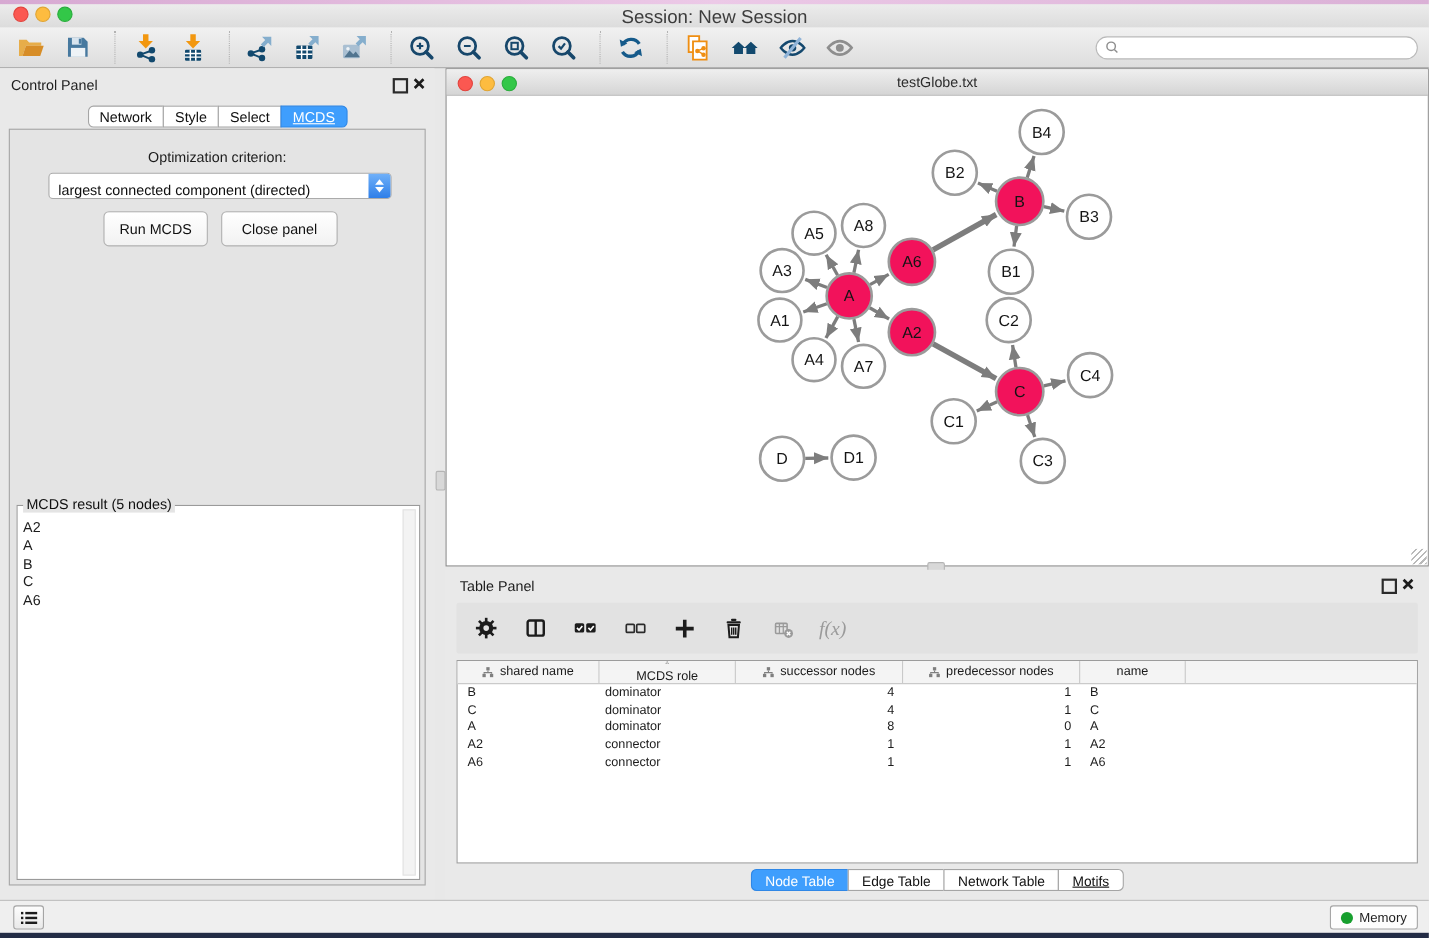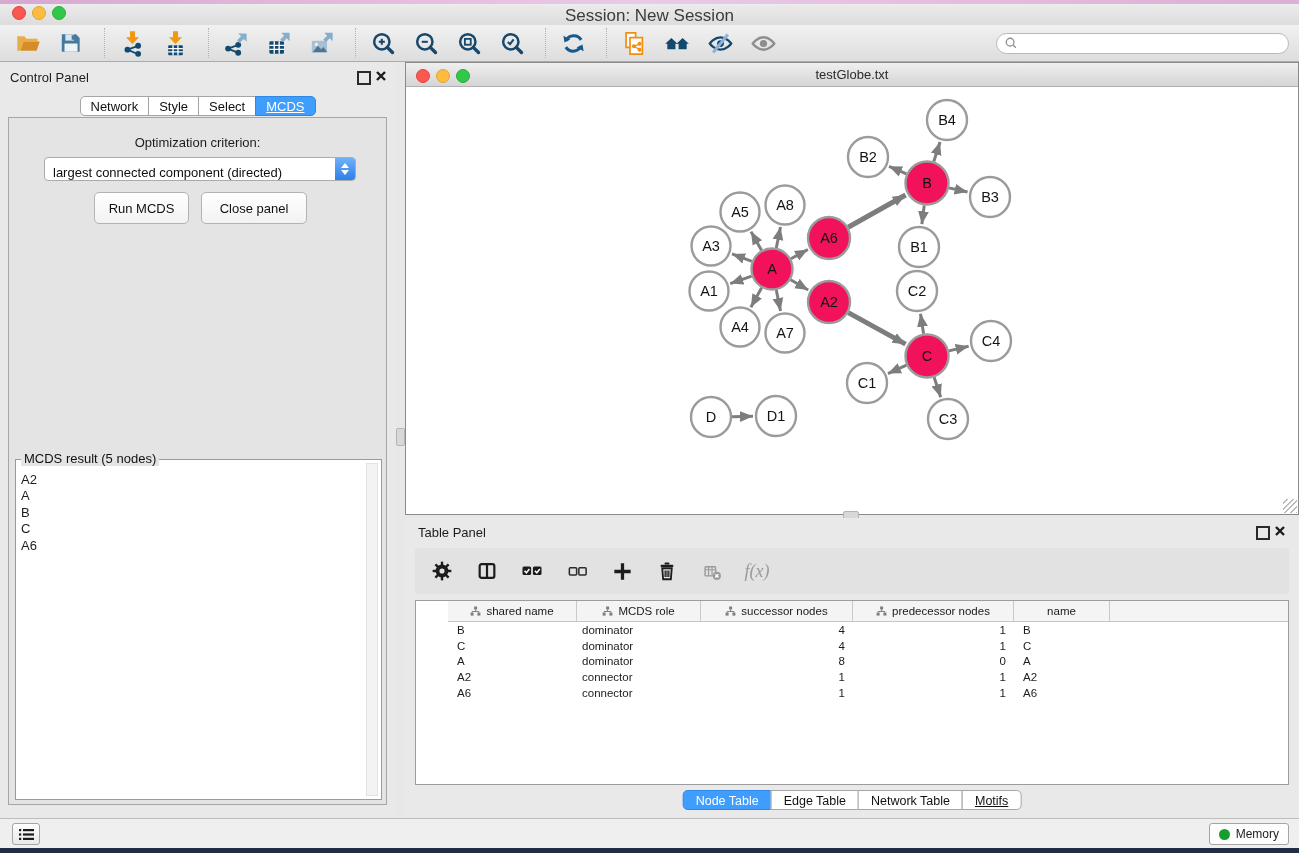--- a/index.html
+++ b/index.html
@@ -69,24 +69,24 @@
 
   
   .table-panel{left:405px;top:518px;width:894px;height:300px;background:#e9e9e9;}
   .tp-title{left:13px;top:7px;font-size:13px;}
   .tp-float{right:29px;top:8px;}
   .tp-close{right:13px;top:7px;}
   .tp-toolbar{left:10px;top:30px;width:874px;height:46px;background:#e2e2e2;border-radius:2px;
               display:flex;align-items:center;gap:21px;padding-left:15px;box-sizing:border-box;}
   .tpbtn{width:24px;height:24px;display:flex;align-items:center;justify-content:center;}
   .fx{font-family:"Liberation Serif",serif;font-style:italic;font-size:18px;color:#9a9a9a;}
-  .tp-table{left:10px;top:82px;width:874px;height:185px;background:#fff;border:1px solid #9c9c9c;box-sizing:border-box;padding-left:32px;}
+  .tp-table{left:10px;top:82px;width:874px;height:185px;background:#fff;border:1px solid #9c9c9c;box-sizing:border-box;}
   .thead{display:flex;height:20px;background:#f4f4f4;border-bottom:1px solid #c6c6c6;font-size:11.5px;color:#1a1a1a;}
   .th{display:flex;align-items:center;justify-content:center;gap:5px;border-right:1px solid #c9c9c9;box-sizing:border-box;}
-  .th.c0{width:129px;}.th.c1{width:124px;}.th.c2{width:152px;}.th.c3{width:161px;}.th.c4{width:96px;}
+  .th.c0{width:129px;}.th.c1{width:124px;flex-direction:column;}.th.c2{width:152px;}.th.c3{width:161px;}.th.c4{width:96px;}
   .th.fill{flex:1;border-right:0;}
   .tbody{font-size:11.5px;}
   .trow{display:flex;height:15.8px;align-items:center;}
   .td{box-sizing:border-box;white-space:nowrap;}
   .td.c0{width:129px;padding-left:9px;}
   .td.c1{width:124px;padding-left:5px;}
   .td.c2{width:152px;text-align:right;padding-right:8px;}
   .td.c3{width:161px;text-align:right;padding-right:8px;}
   .td.c4{width:96px;padding-left:9px;}
   .tp-tabs{left:50%;transform:translateX(-50%);top:272px;}

